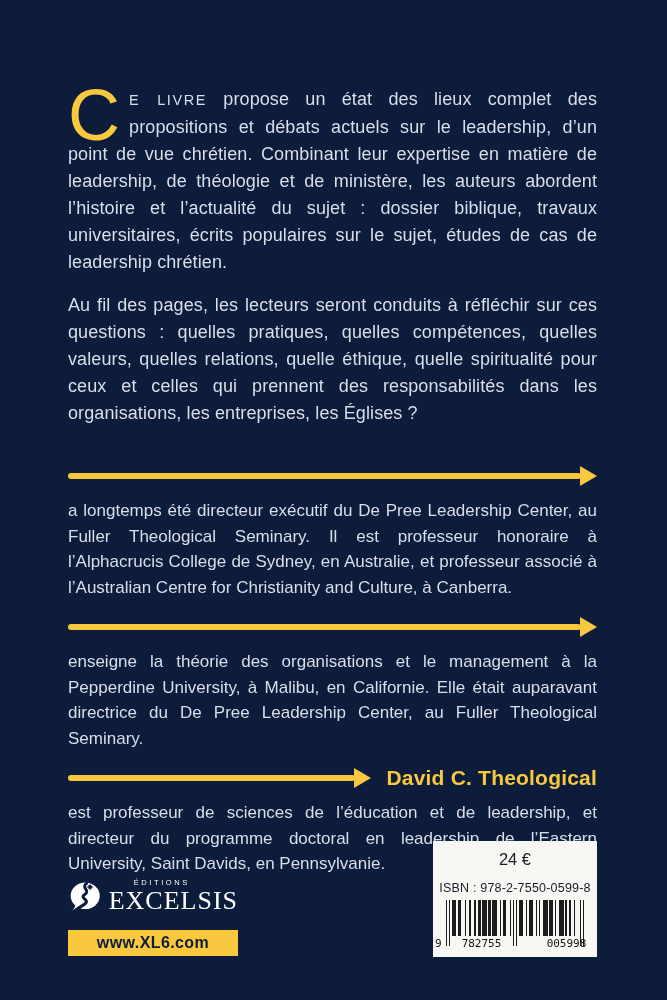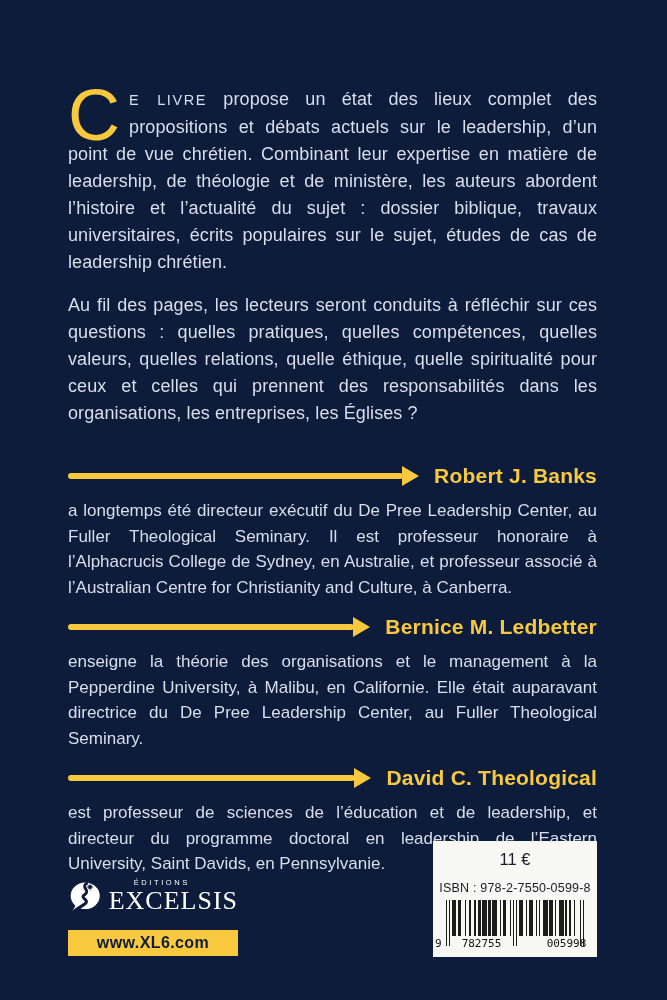--- a/index.html
+++ b/index.html
@@ -75,30 +75,28 @@
     <p class="lead"><span class="dropcap">C</span><span class="smallcaps">E LIVRE</span> <span>propose un état des lieux complet des propositions et débats actuels sur le leadership, d’un point de vue chrétien. Combinant leur expertise en matière de leadership, de théologie et de ministère, les auteurs abordent l’histoire et l’actualité du sujet : dossier biblique, travaux universitaires, écrits populaires sur le sujet, études de cas de leadership chrétien.</span></p>
 
     <p class="lead">Au fil des pages, les lecteurs seront conduits à réfléchir sur ces questions : quelles pratiques, quelles compétences, quelles valeurs, quelles relations, quelle éthique, quelle spiritualité pour ceux et celles qui prennent des responsabilités dans les organisations, les entreprises, les Églises ?</p>
 
     <div class="authors">
 
       <div class="author">
         <div class="author-row">
           <span class="arrow-shaft"></span>
           <span class="arrow-head"></span>
-          <span class="author-name">Robert J. Banks</span>
         </div>
         <p class="author-bio">a longtemps été directeur exécutif du De Pree Leadership Center, au Fuller Theological Seminary. Il est professeur honoraire à l’Alphacrucis College de Sydney, en Australie, et professeur associé à l’Australian Centre for Christianity and Culture, à Canberra.</p>
       </div>
 
       <div class="author">
         <div class="author-row">
           <span class="arrow-shaft"></span>
           <span class="arrow-head"></span>
-          <span class="author-name">Bernice M. Ledbetter</span>
         </div>
         <p class="author-bio">enseigne la théorie des organisations et le management à la Pepperdine University, à Malibu, en Californie. Elle était auparavant directrice du De Pree Leadership Center, au Fuller Theological Seminary.</p>
       </div>
 
       <div class="author">
         <div class="author-row">
           <span class="arrow-shaft"></span>
           <span class="arrow-head"></span>
           <span class="author-name">David C. Theological</span>
         </div>
@@ -128,21 +126,21 @@
       </svg>
       <div class="wordmark">
         <div class="editions">ÉDITIONS</div>
         <div class="excelsis">EXCELSIS</div>
       </div>
     </div>
     <div class="web-bar">www.XL6.com</div>
   </div>
 
   <div class="barcode-box">
-    <div class="price">11 €</div>
+    <div class="price">24 €</div>
     <div class="isbn">ISBN : 978-2-7550-0599-8</div>
     <div class="bc-wrap">
       <div class="bc-bars">
           <i class="guard" style="left:0.00px;width:1.45px"></i>
           <i class="guard" style="left:2.91px;width:1.45px"></i>
           <i class="" style="left:5.81px;width:1.45px"></i>
           <i class="" style="left:7.26px;width:1.45px"></i>
           <i class="" style="left:8.72px;width:1.45px"></i>
           <i class="" style="left:11.62px;width:1.45px"></i>
           <i class="" style="left:13.07px;width:1.45px"></i>

